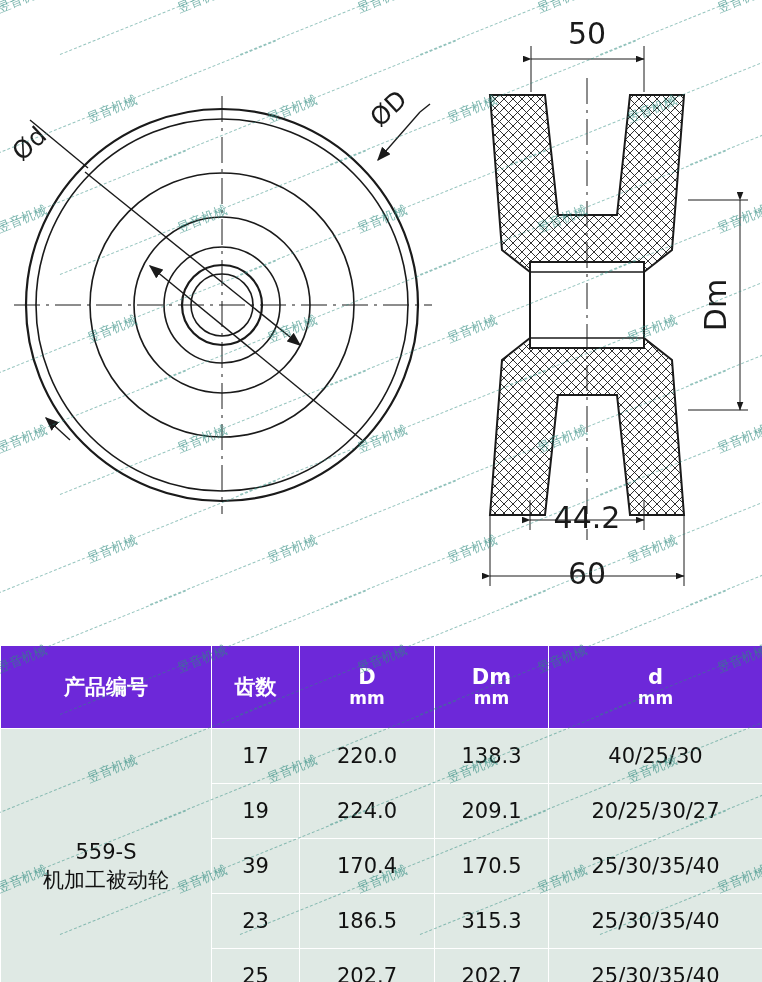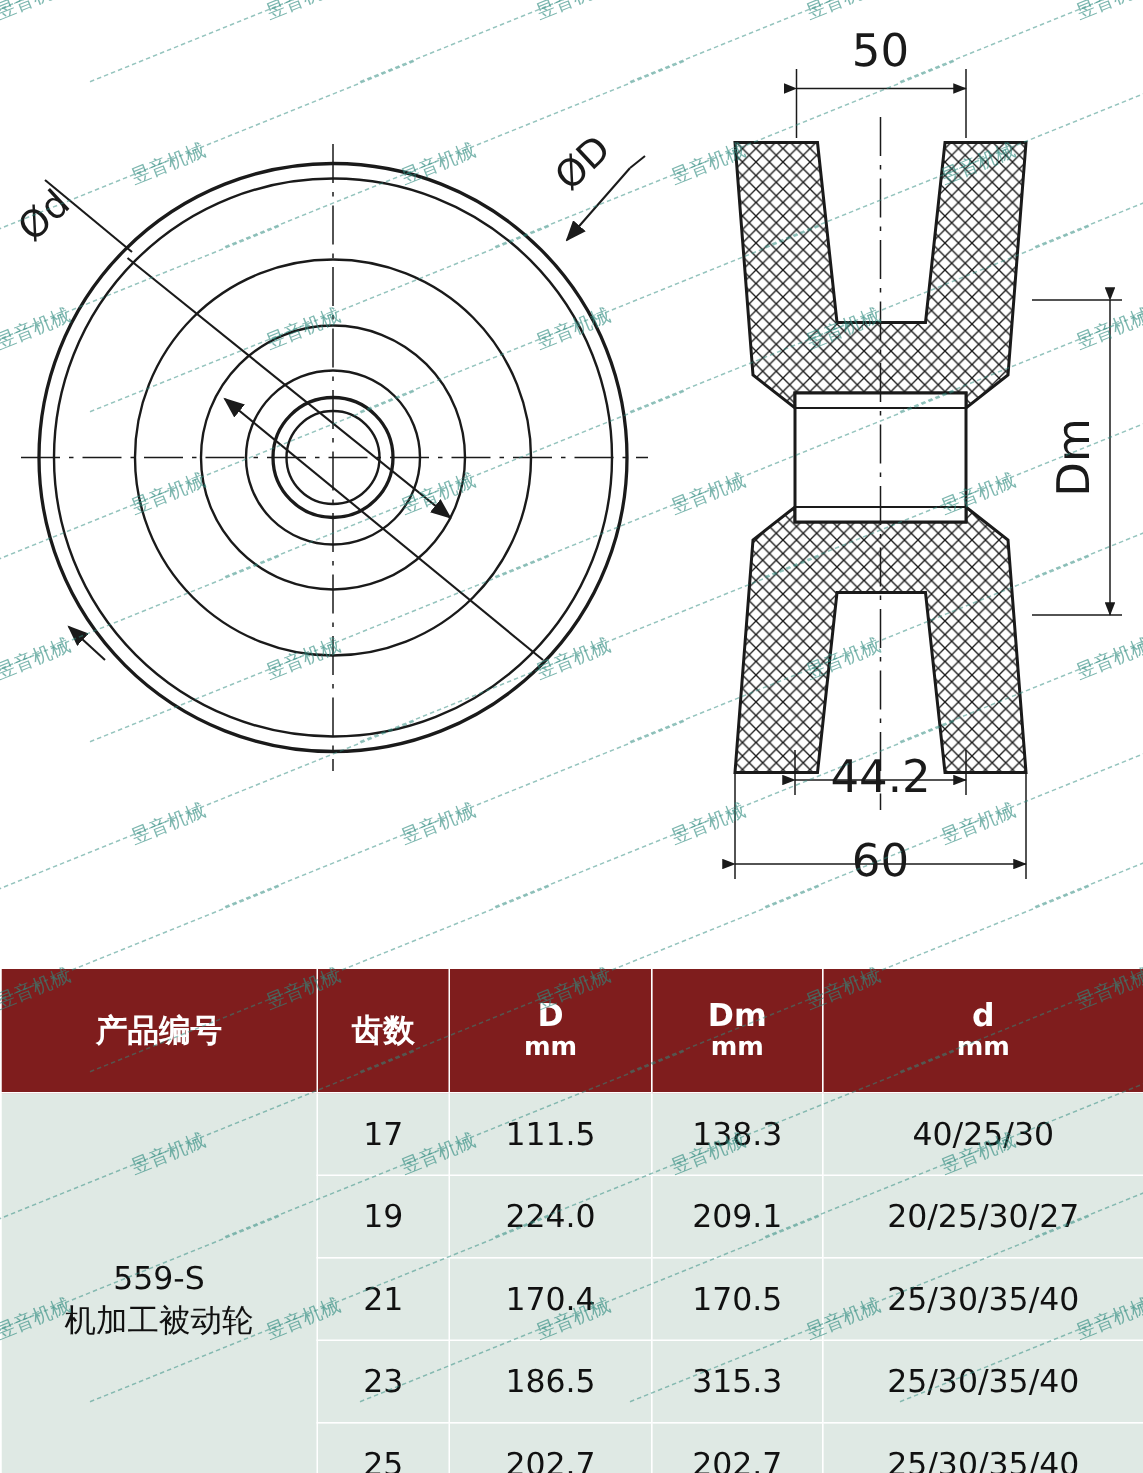--- a/index.html
+++ b/index.html
@@ -68,21 +68,21 @@
     width: 762px;
     height: 337px;
     z-index: 2;
   }
   table.spec {
     border-collapse: collapse;
     width: 762px;
     table-layout: fixed;
   }
   table.spec th {
-    background: #7f1d1d;
+    background: #6d28d9;
     color: #ffffff;
     font-weight: bold;
     border: 1px solid #ffffff;
     padding: 0 2px;
     line-height: 1.15;
     font-size: 21px;
     font-family: "DejaVu Sans", sans-serif;
     height: 82px;
     vertical-align: middle;
   }
@@ -232,32 +232,32 @@
           </th>
         </tr>
       </thead>
       <tbody>
         <tr>
           <td class="prodcell" rowspan="5">
             <div>559-S</div>
             <div>机加工被动轮</div>
           </td>
           <td>17</td>
-          <td>111.5</td>
+          <td>220.0</td>
           <td>138.3</td>
           <td>40/25/30</td>
         </tr>
         <tr>
           <td>19</td>
           <td>224.0</td>
           <td>209.1</td>
           <td>20/25/30/27</td>
         </tr>
         <tr>
-          <td>21</td>
+          <td>39</td>
           <td>170.4</td>
           <td>170.5</td>
           <td>25/30/35/40</td>
         </tr>
         <tr>
           <td>23</td>
           <td>186.5</td>
           <td>315.3</td>
           <td>25/30/35/40</td>
         </tr>

